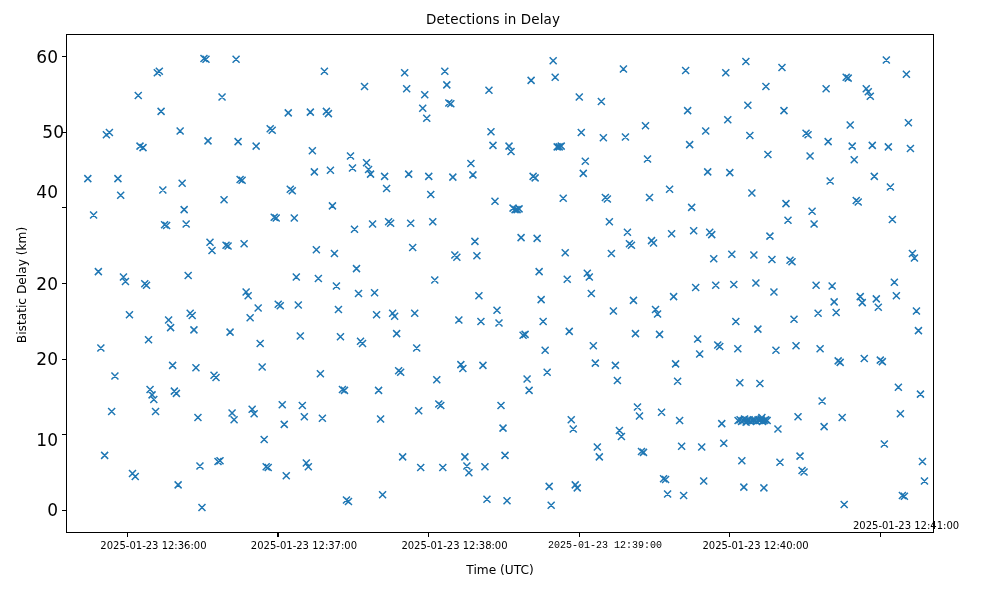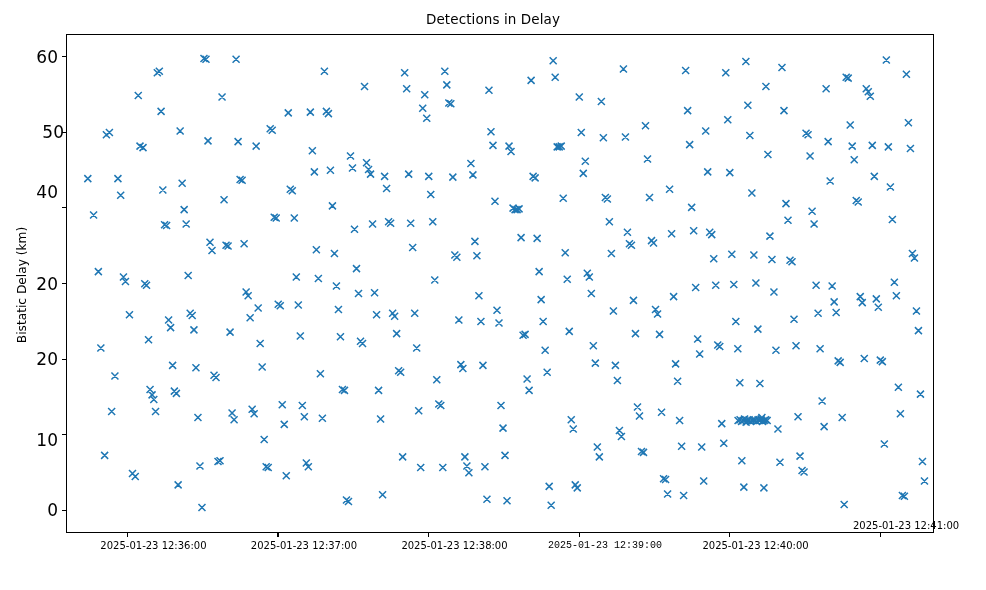--- a/index.html
+++ b/index.html
@@ -142,16 +142,17 @@
       <div class="ytick-mark" style="left: 62px; top: 283px;"></div>
       <div class="ytick-label" style="left: 18px; width: 40px; top: 283.5px;">20</div>
       <div class="ytick-mark" style="left: 62px; top: 207.394px;"></div>
       <div class="ytick-label" style="left: 18px; width: 40px; top: 192px;">40</div>
       <div class="ytick-mark" style="left: 62px; top: 131.788px;"></div>
       <div class="ytick-label" style="left: 24px; width: 40px; top: 132.288px;">50</div>
       <div class="ytick-mark" style="left: 62px; top: 56.1818px;"></div>
       <div class="ytick-label" style="left: 18px; width: 40px; top: 56.6818px;">60</div>
     </div>
 
+  <div id="xaxis-label">Time (UTC)</div>
 
   <div id="yaxis-label">Bistatic Delay (km)</div>
 
 </div>
 
 </body></html>

